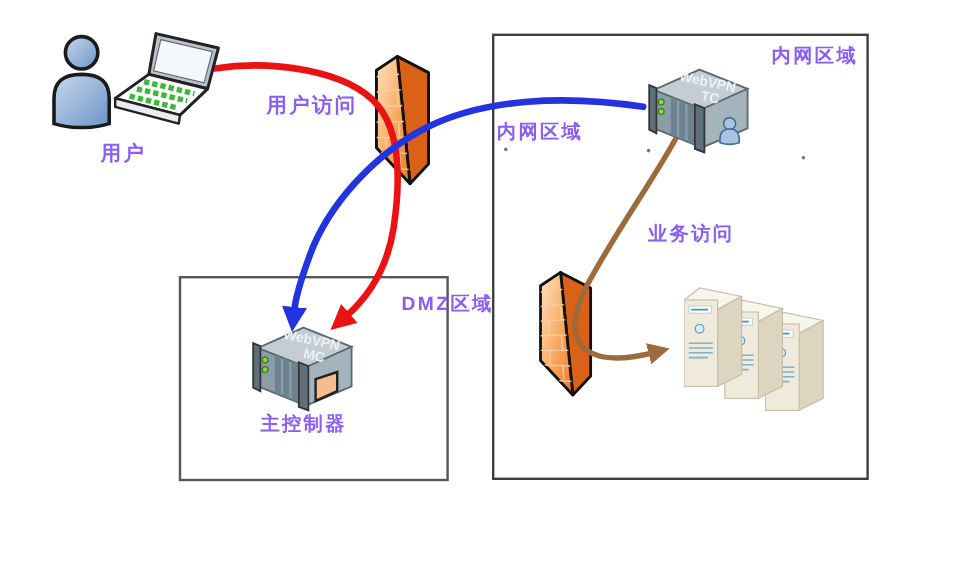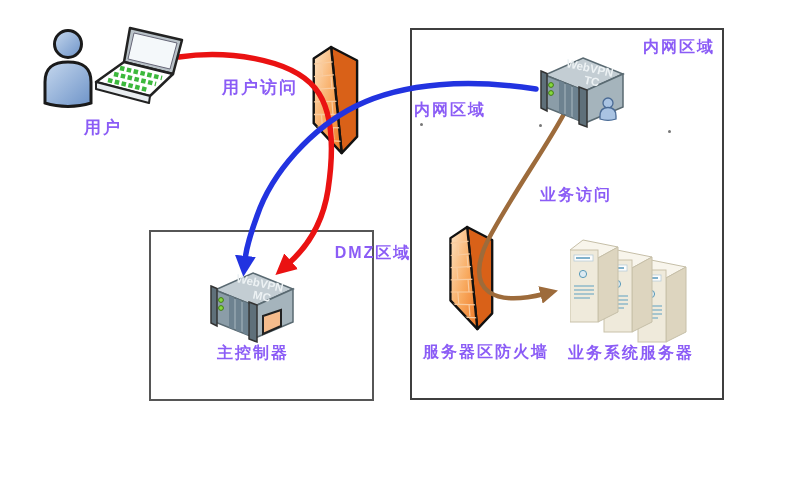--- a/index.html
+++ b/index.html
@@ -212,16 +212,14 @@
   <div class="speck" style="left:539px;top:124px;"></div>
   <div class="speck" style="left:668px;top:130px;"></div>
 
   <div class="lbl lbl-lg" style="left:103px;top:116px;">用户</div>
   <div class="lbl lbl-lg" style="left:260px;top:76px;">用户访问</div>
   <div class="lbl" style="left:450px;top:100px;">内网区域</div>
   <div class="lbl" style="left:679px;top:37px;">内网区域</div>
   <div class="lbl" style="left:576px;top:185px;">业务访问</div>
   <div class="lbl" style="left:329px;top:243px;margin-left:44px;">DMZ区域</div>
   <div class="lbl" style="left:253px;top:343px;">主控制器</div>
-  <div class="lbl" style="left:486px;top:342px;">服务器区防火墙</div>
-  <div class="lbl" style="left:631px;top:343px;">业务系统服务器</div>
 
 </div>
 
 </body></html>

